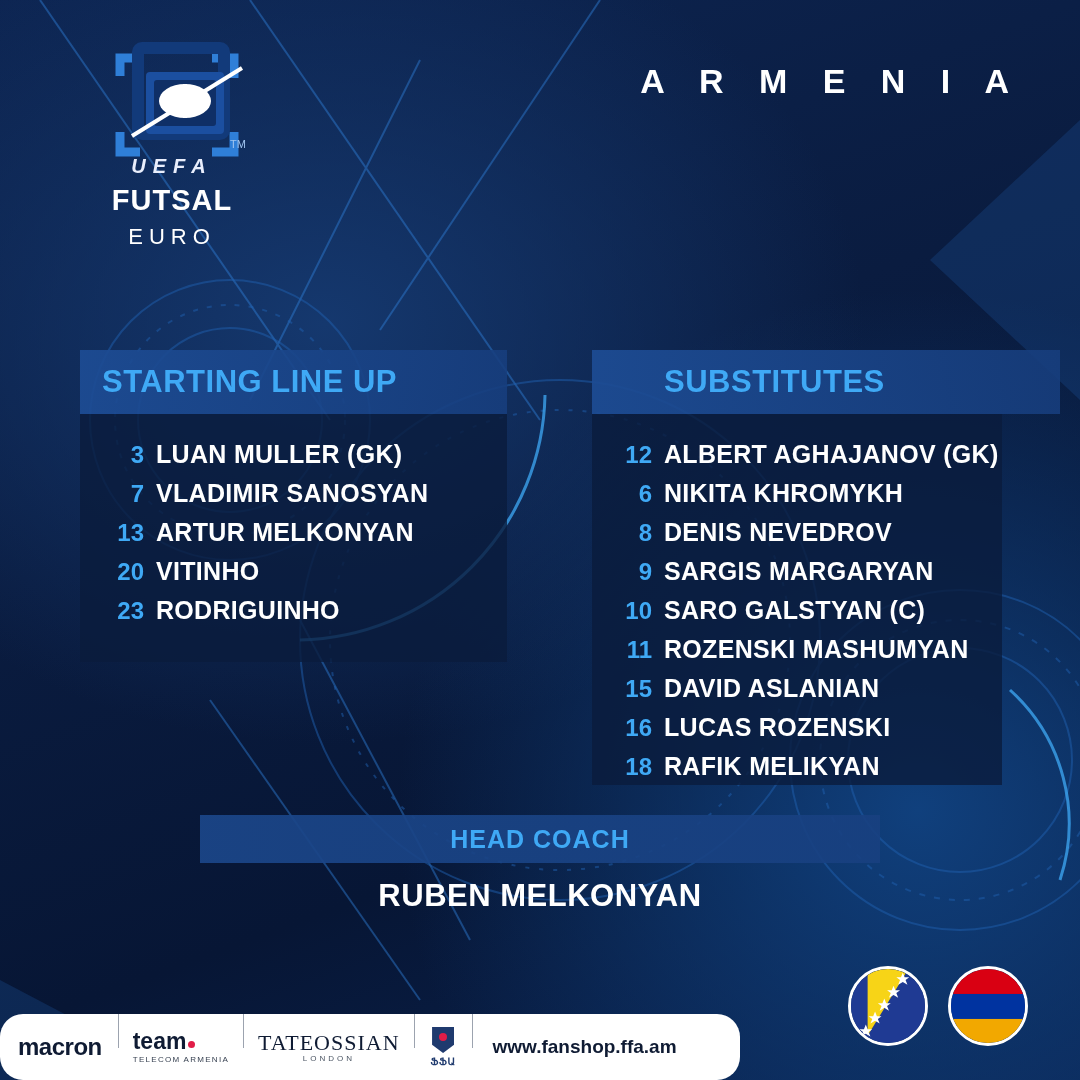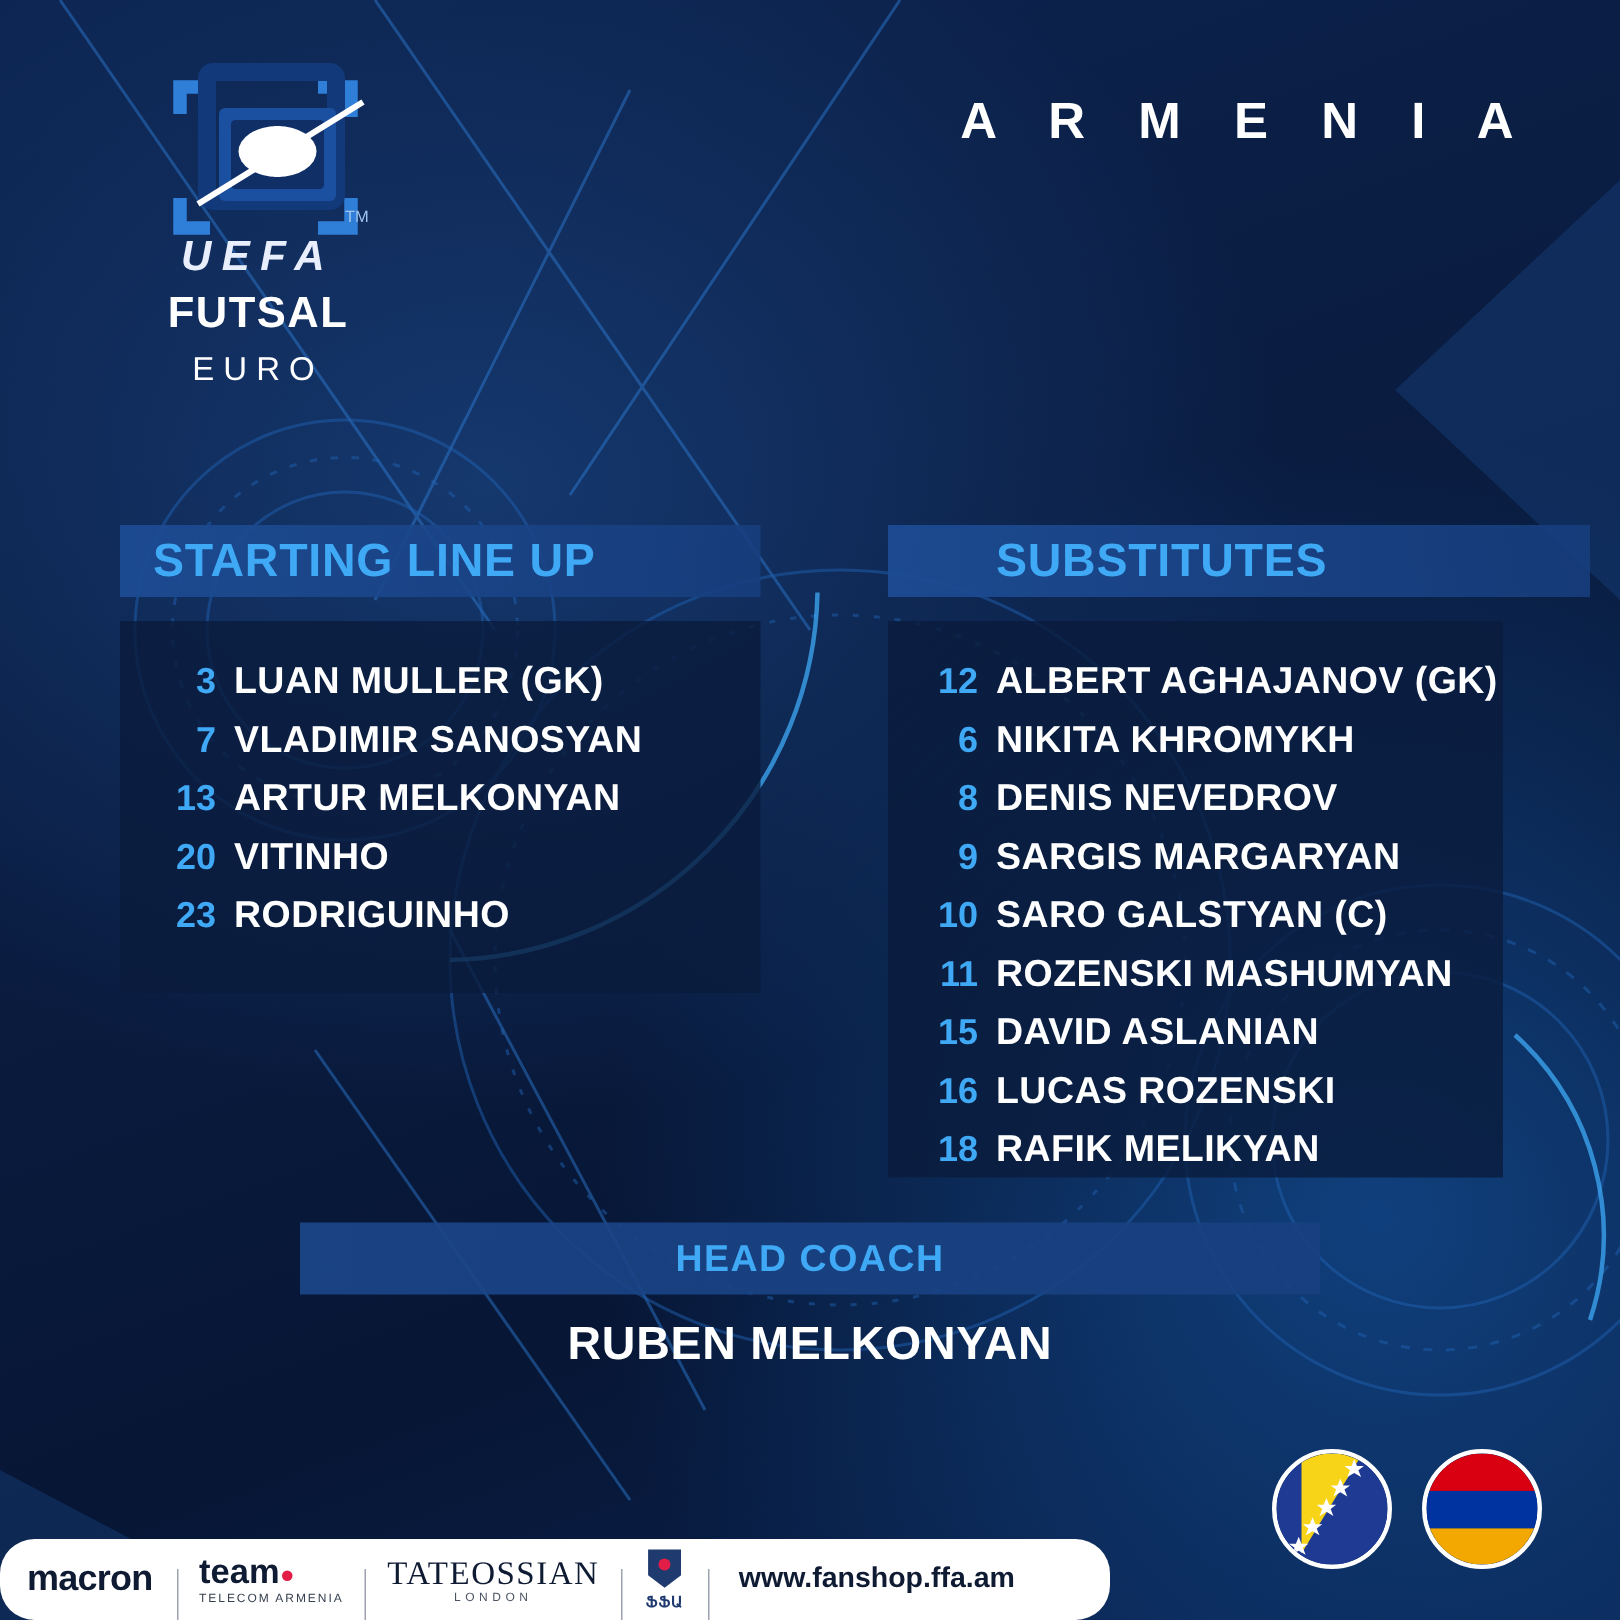--- a/index.html
+++ b/index.html
@@ -51,21 +51,21 @@
   }
   .logo-text {
     position: absolute;
     left: 72px;
     top: 155px;
     width: 200px;
     text-align: center;
     color: #ffffff;
   }
   .logo-uefa {
-    font-size: 28px;
+    font-size: 20px;
     font-style: italic;
     font-weight: bold;
     letter-spacing: 7px;
     color: #e9eefc;
   }
   .logo-futsal {
     font-size: 29px;
     font-weight: bold;
     letter-spacing: 1px;
     line-height: 44px;
@@ -75,21 +75,21 @@
     font-size: 22px;
     letter-spacing: 6px;
     color: #ffffff;
     margin-top: 2px;
   }
 
   
   .panel-head {
     position: absolute;
     background: linear-gradient(90deg, rgba(29,76,148,0.92) 0%, rgba(23,62,126,0.88) 100%);
-    height: 48px;
+    height: 64px;
     display: flex;
     align-items: center;
   }
   .panel-head-title {
     color: #3fa9f5;
     font-size: 31px;
     font-weight: bold;
     letter-spacing: 0.5px;
   }
   .panel-body {
@@ -158,24 +158,24 @@
   #flag-bih { left: 848px; top: 966px; }
   #flag-arm { left: 948px; top: 966px; }
   .flag svg { display: block; width: 100%; height: 100%; }
 
   
   .sponsor-bar {
     position: absolute;
     left: 0;
     bottom: 0;
     width: 740px;
-    height: 54px;
+    height: 66px;
     background: #ffffff;
     display: flex;
-    align-items: flex-end;
+    align-items: flex-start;
     border-radius: 23px;
   }
   .sponsor {
     display: flex;
     align-items: center;
     justify-content: center;
     height: 100%;
     color: #111827;
   }
   .sp-divider {

